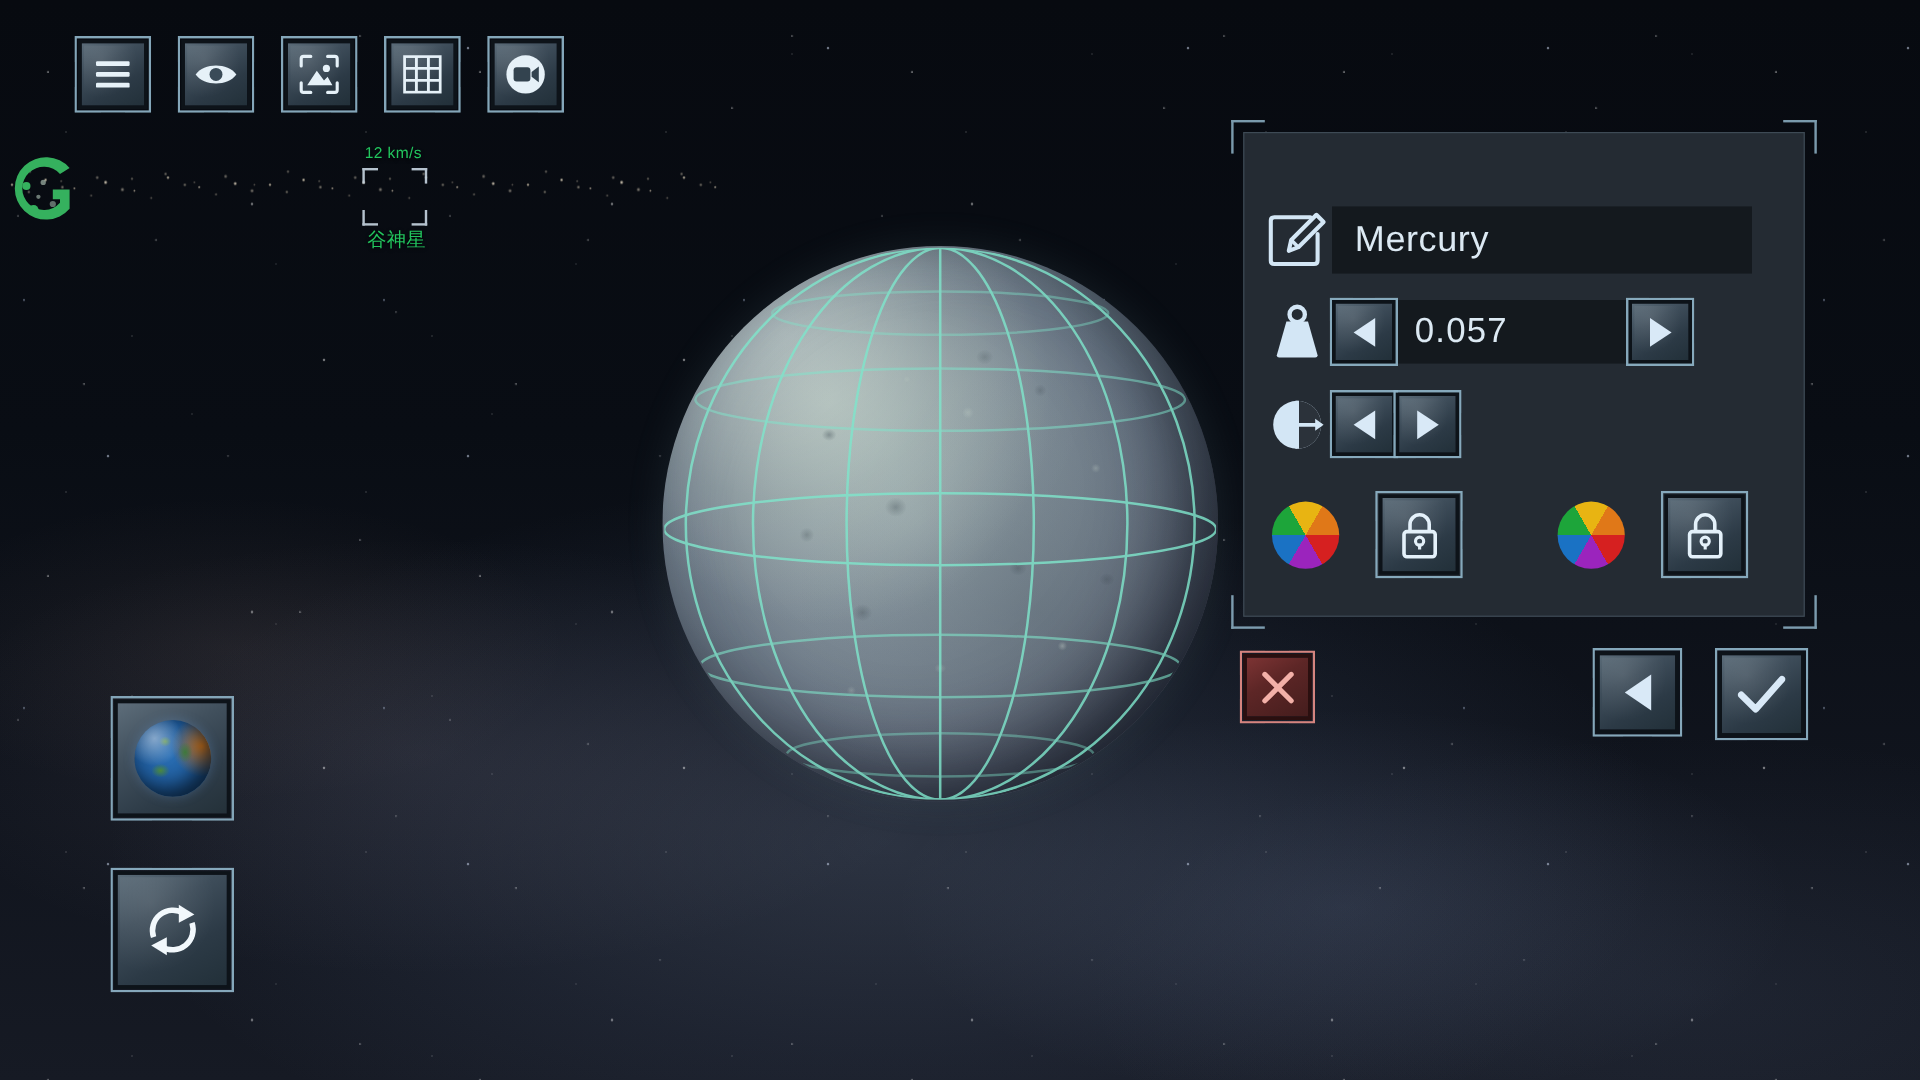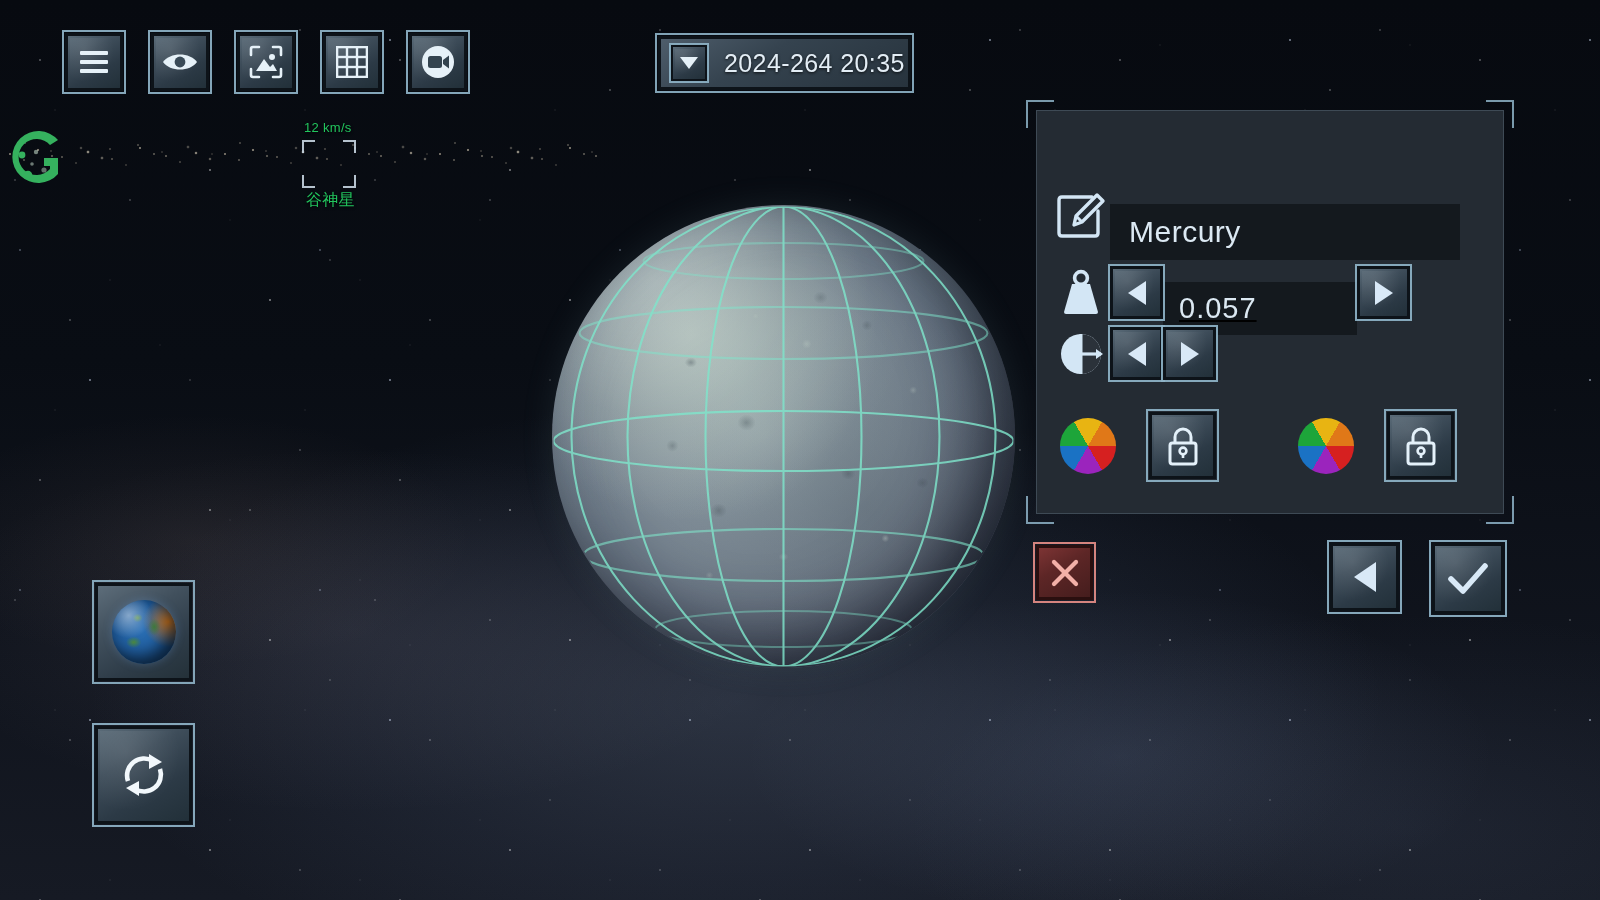--- a/index.html
+++ b/index.html
@@ -253,26 +253,25 @@
 
   .row { position:absolute; display:flex; align-items:center; }
   .row-icon {
     width:58px; display:flex; align-items:center; justify-content:center;
     color:#d3e6f5; flex:none;
   }
   .field {
     background:#14191e;
     display:flex; align-items:center;
     color:#dce9f3;
-    margin-top:32px;
   }
   #name-row  { left:1052px; top:172px; }
   #name-field { width:350px; height:56px; padding-left:19px; font-size:30px; letter-spacing:0.5px; }
 
-  #mass-row   { left:1052px; top:250px;text-decoration:underline; }
+  #mass-row   { left:1052px; top:250px; }
   #radius-row { left:1052px; top:327px; }
   .num-field { width:194px; height:53px; padding-left:16px; font-size:29px; letter-spacing:1px; }
   .step-btn { width:53px; height:53px; flex:none; }
   .step-btn::before { inset:-5px; }
 
   #color-row { position:absolute; left:1060px; top:412px; display:flex; align-items:center; }
   .wheel {
     width:56px; height:56px; border-radius:50%; flex:none;
     background:conic-gradient(from -30deg,
       #e8b412 0deg 60deg,
@@ -419,28 +418,20 @@
 
     <div class="btn">
       <svg width="36" height="36" viewBox="0 0 36 36">
         <circle cx="18" cy="18" r="16" fill="#e6f1f8"></circle>
         <rect x="8" y="12" width="14" height="12" rx="2.5" fill="#33434f"></rect>
         <path d="M23 16 L29 11.5 V24.5 L23 20 Z" fill="#33434f"></path>
       </svg>
     </div>
   </div>
 
-  <div id="date-bar">
-    <div class="btn" id="date-drop">
-      <svg width="20" height="14" viewBox="0 0 20 14">
-        <path d="M1 1 H19 L10 13 Z" fill="#e6f1f8"></path>
-      </svg>
-    </div>
-    <span id="date-text">2024-264 20:35</span>
-  </div>
 
   <div id="earth-btn">
     <div id="earth-globe"></div>
   </div>
 
   <div class="btn" id="refresh-btn">
     <svg width="58" height="58" viewBox="0 0 58 58">
       <g fill="none" stroke="#f2f8fc" stroke-width="4.6" stroke-linecap="butt">
         <path d="M13 35 A17 17 0 0 1 38 15"></path>
         <path d="M45 23 A17 17 0 0 1 20 43"></path>

